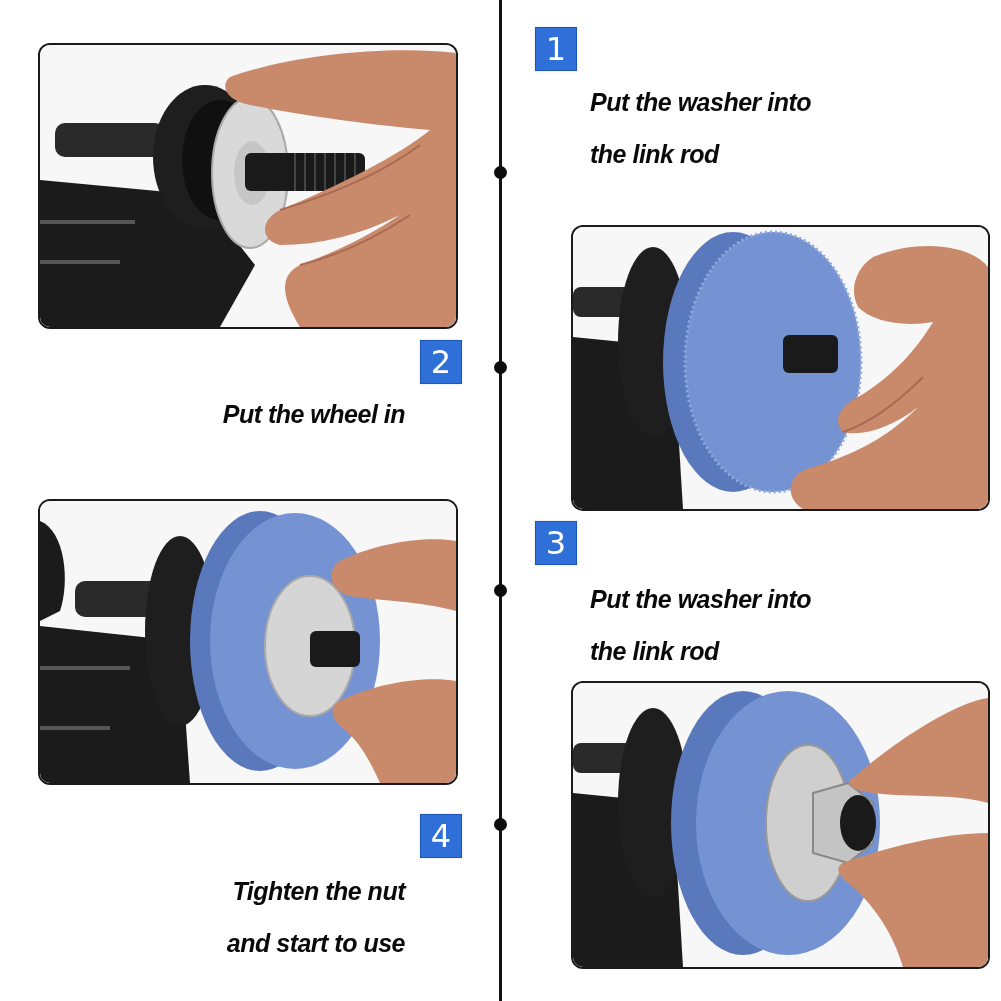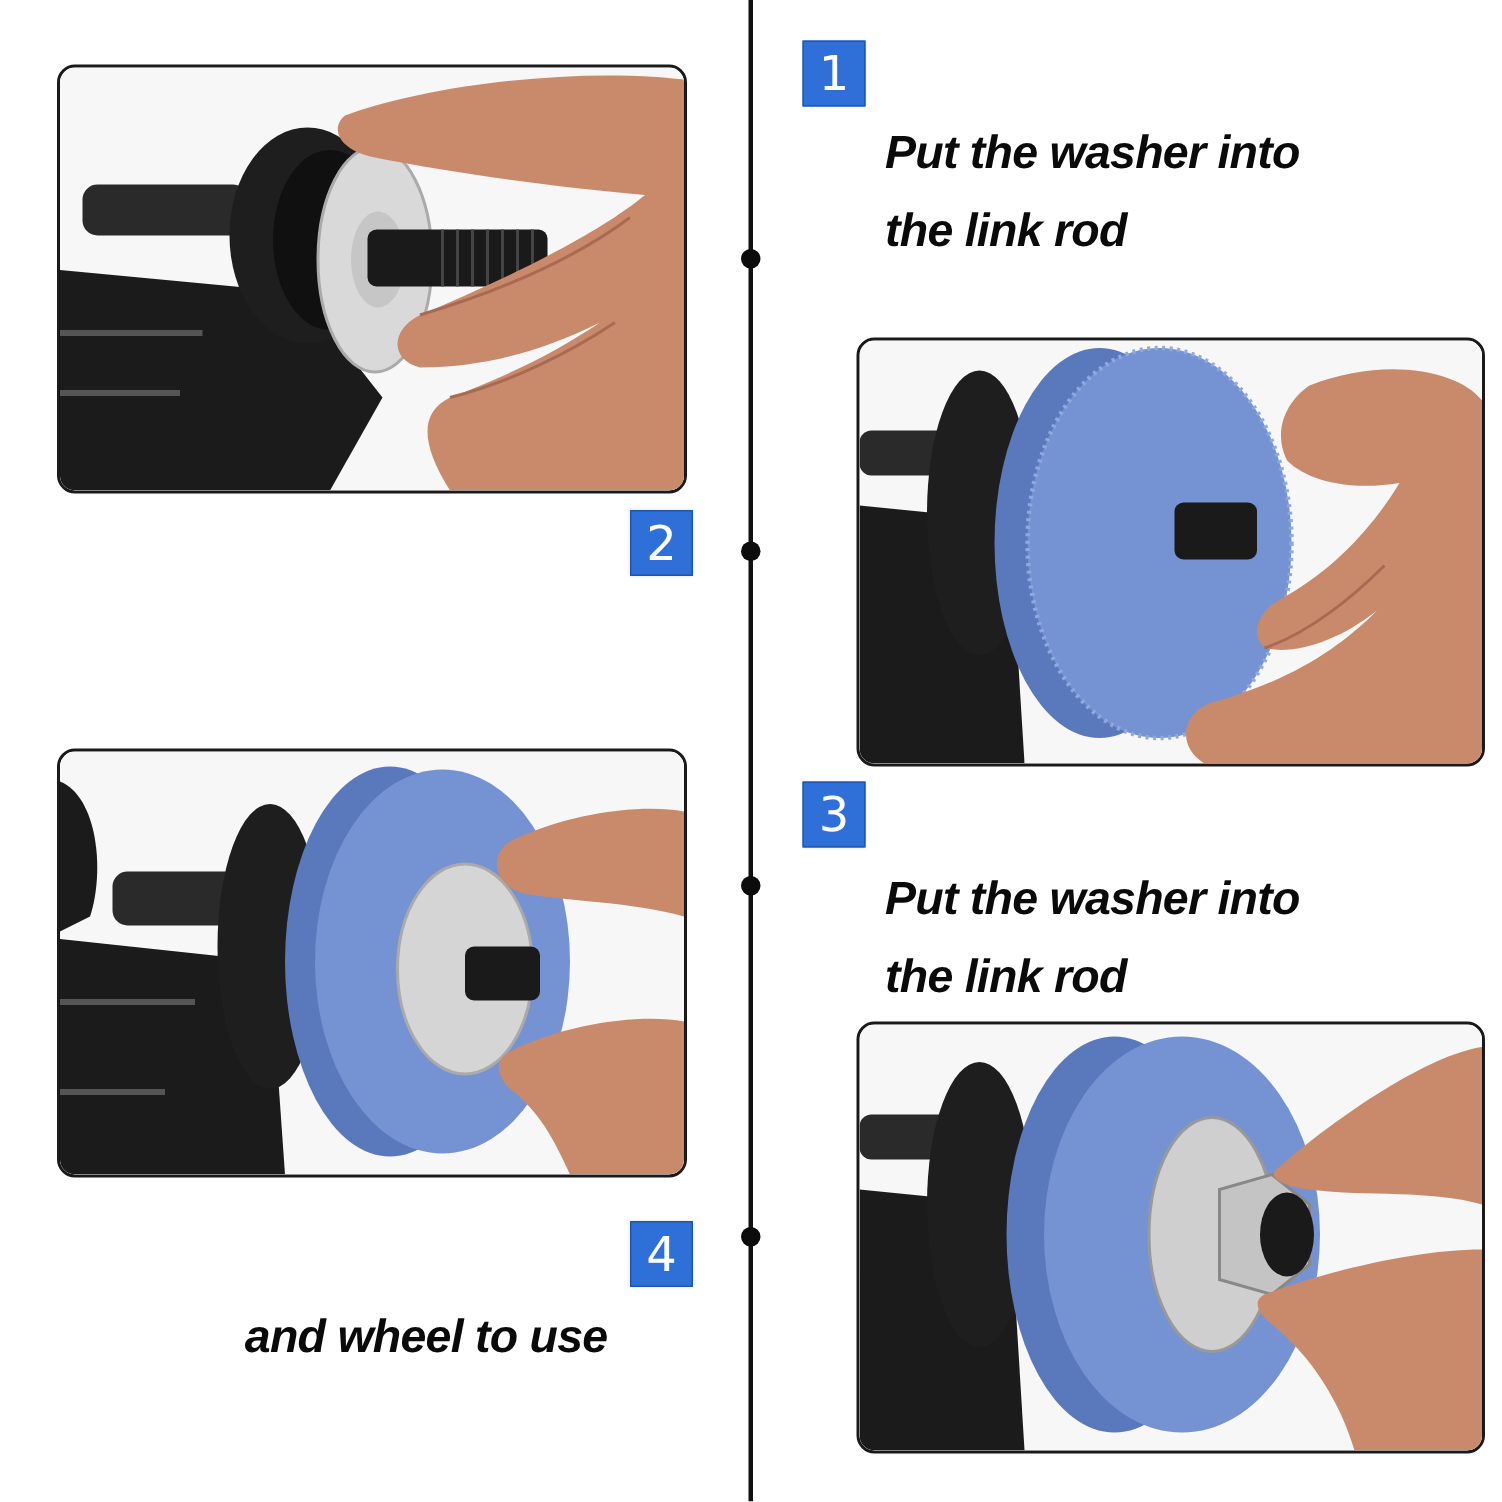--- a/index.html
+++ b/index.html
@@ -18,21 +18,21 @@
     }
     .badge {
       position: absolute; width: 40px; height: 42px;
       background: #2f6fd8; border: 1px solid #1c56b8;
       color: #ffffff; font-size: 32px; line-height: 42px; text-align: center;
       font-family: "DejaVu Sans", sans-serif; font-weight: normal;
       box-shadow: 0 0 2px rgba(0,0,0,0.15);
     }
     .caption {
       position: absolute; font-weight: bold; font-style: italic;
-      font-size: 31px; line-height: 52px; color: #0a0a0a;
+      font-size: 25px; line-height: 52px; color: #0a0a0a;
       letter-spacing: -0.5px;
     }
     .caption.right-align { text-align: right; }
     .caption span { display: block; white-space: nowrap; }
     .photo {
       position: absolute; border: 2px solid #1a1a1a; border-radius: 12px;
       overflow: hidden; background: #fafafa;
     }
     .photo svg { display: block; width: 100%; height: 100%; }
   </style>
@@ -98,20 +98,21 @@
 
     <rect x="210" y="108" width="55" height="38" rx="6" fill="#1a1a1a"></rect>
 
     <path d="M300,30 C350,10 400,20 415,40 L415,282 L230,282 C210,270 215,245 240,240 C290,225 320,205 345,180 C320,200 290,210 270,205 C260,195 265,180 285,170 C320,150 345,120 360,95 C330,100 300,95 285,80 C275,60 285,40 300,30 Z" fill="#c98a6c"></path>
     <path d="M270,205 C300,195 330,170 350,150" stroke="#a86a50" stroke-width="2" fill="none"></path>
   </svg>
 </div>
 
 <div class="badge" style="left:420px; top:340px;">2</div>
 <div class="caption right-align" style="left:100px; top:388px; width:305px;">
+  <span>Put the wheel in</span>
 </div>
 
 <div class="photo" style="left:38px; top:499px; width:416px; height:282px;">
   <svg viewBox="0 0 416 282">
     <rect width="416" height="282" fill="#f7f7f7"></rect>
     <path d="M0,20 C25,30 30,80 20,110 L0,120 Z" fill="#1b1b1b"></path>
     <polygon points="0,125 140,140 150,282 0,282" fill="#1b1b1b"></polygon>
     <rect x="0" y="165" width="90" height="4" fill="#555"></rect>
     <rect x="0" y="225" width="70" height="4" fill="#555"></rect>
     <rect x="35" y="80" width="100" height="36" rx="10" fill="#2a2a2a"></rect>
@@ -142,14 +143,15 @@
     <ellipse cx="235" cy="140" rx="42" ry="78" fill="#cfcfcf" stroke="#999" stroke-width="2"></ellipse>
     <polygon points="240,110 275,100 300,120 300,160 275,180 240,170" fill="#c4c4c4" stroke="#888" stroke-width="2"></polygon>
     <ellipse cx="285" cy="140" rx="18" ry="28" fill="#1a1a1a"></ellipse>
     <path d="M280,95 C320,60 380,20 415,15 L415,120 C380,110 340,115 300,110 C280,108 270,100 280,95 Z" fill="#c98a6c"></path>
     <path d="M270,180 C310,165 370,150 415,150 L415,284 L330,284 C320,250 300,220 275,200 C265,192 262,184 270,180 Z" fill="#c98a6c"></path>
   </svg>
 </div>
 
 <div class="badge" style="left:420px; top:814px;">4</div>
 <div class="caption right-align" style="left:100px; top:865px; width:305px;">
-  <span>and wheel to use</span>
+  <span>Tighten the nut</span>
+  <span>and start to use</span>
 </div>
 
 </body></html>

